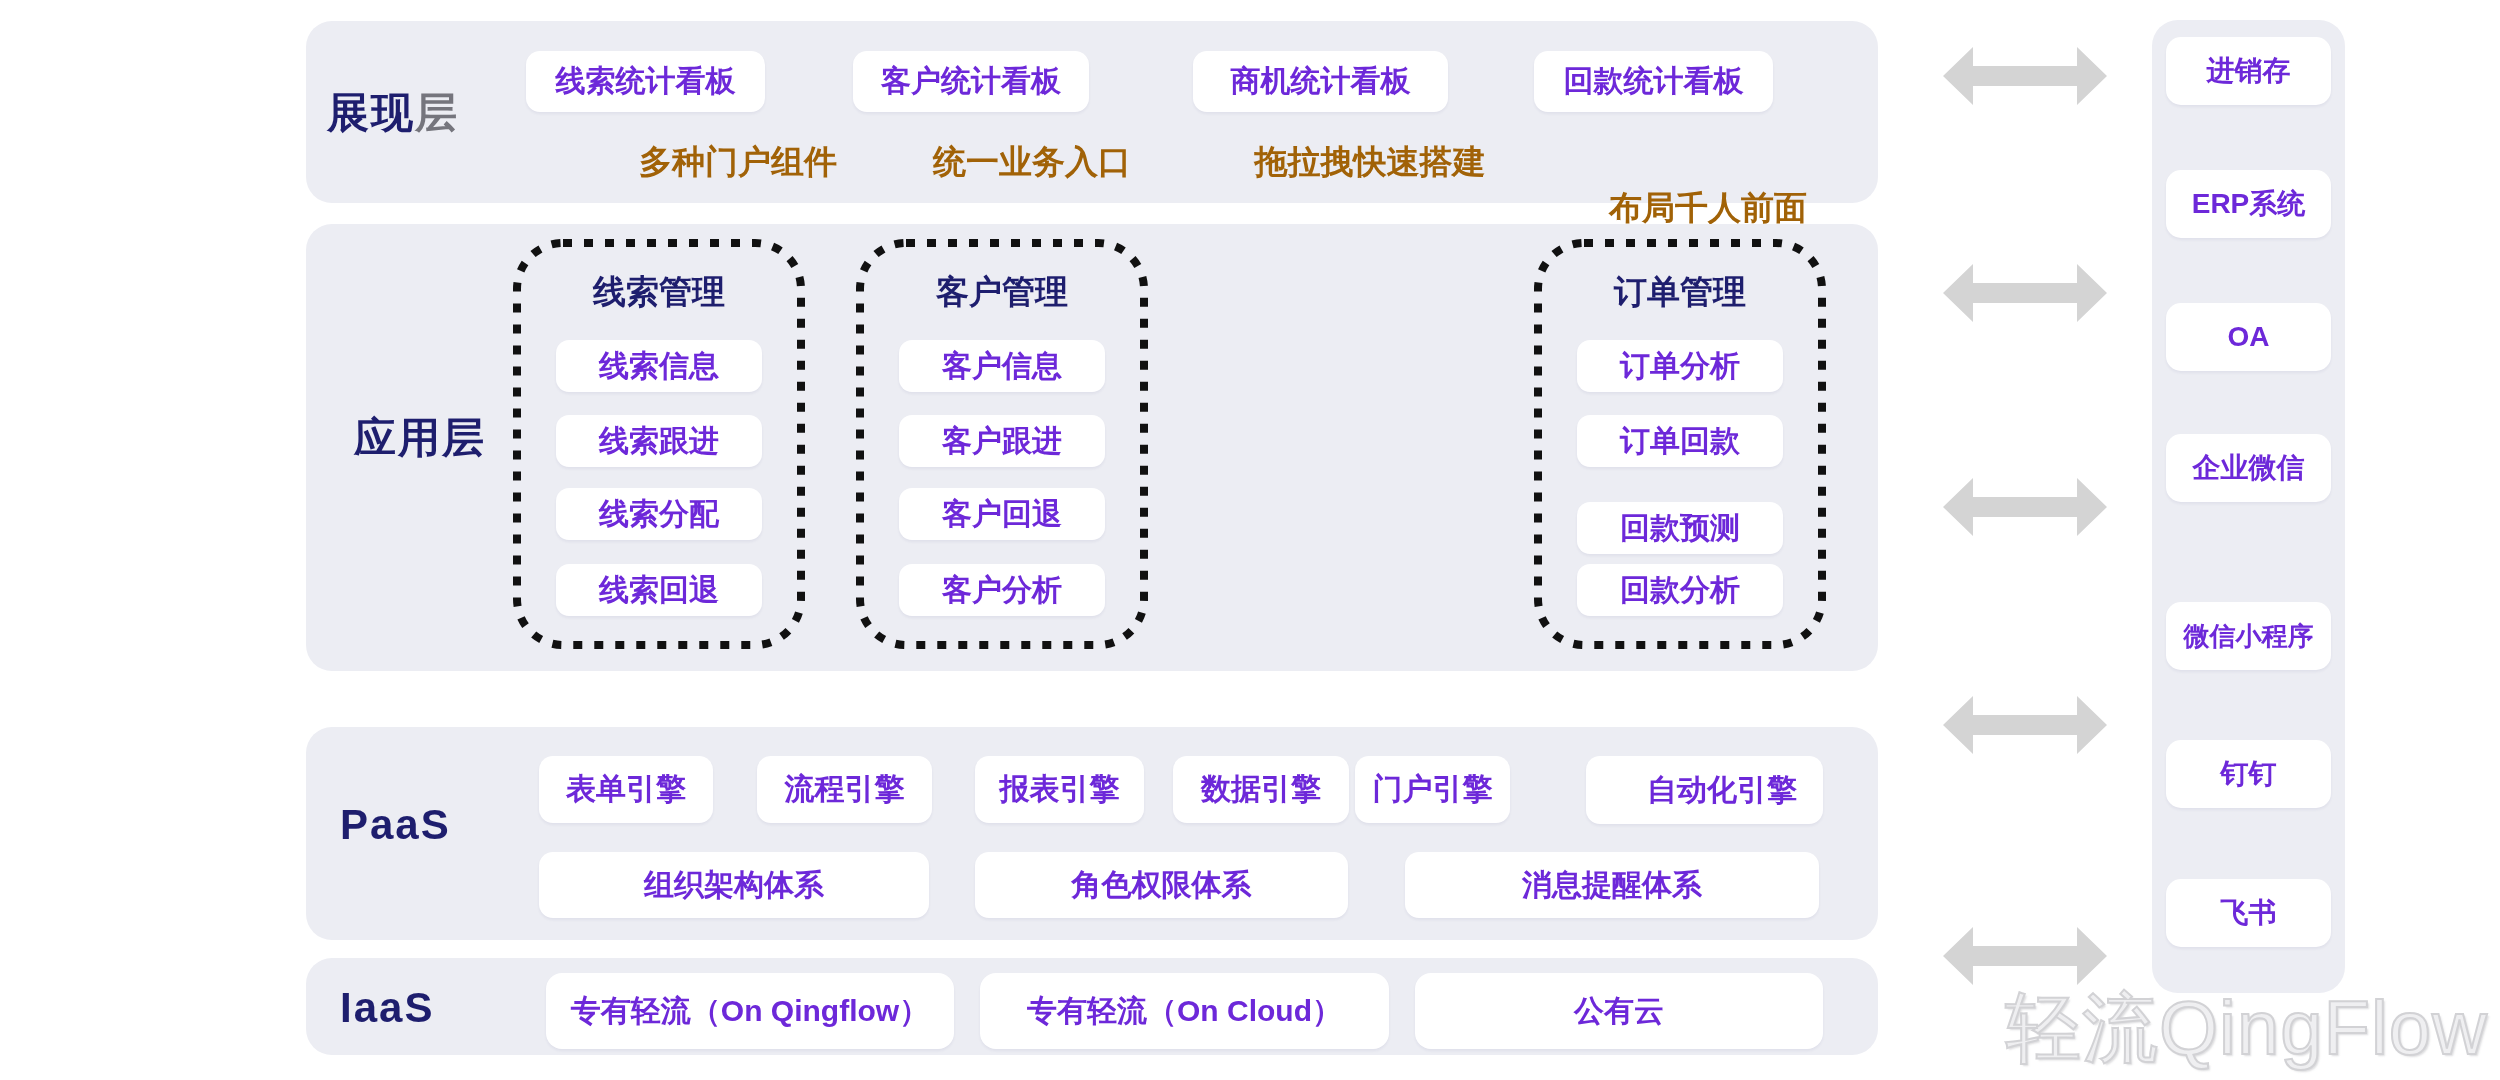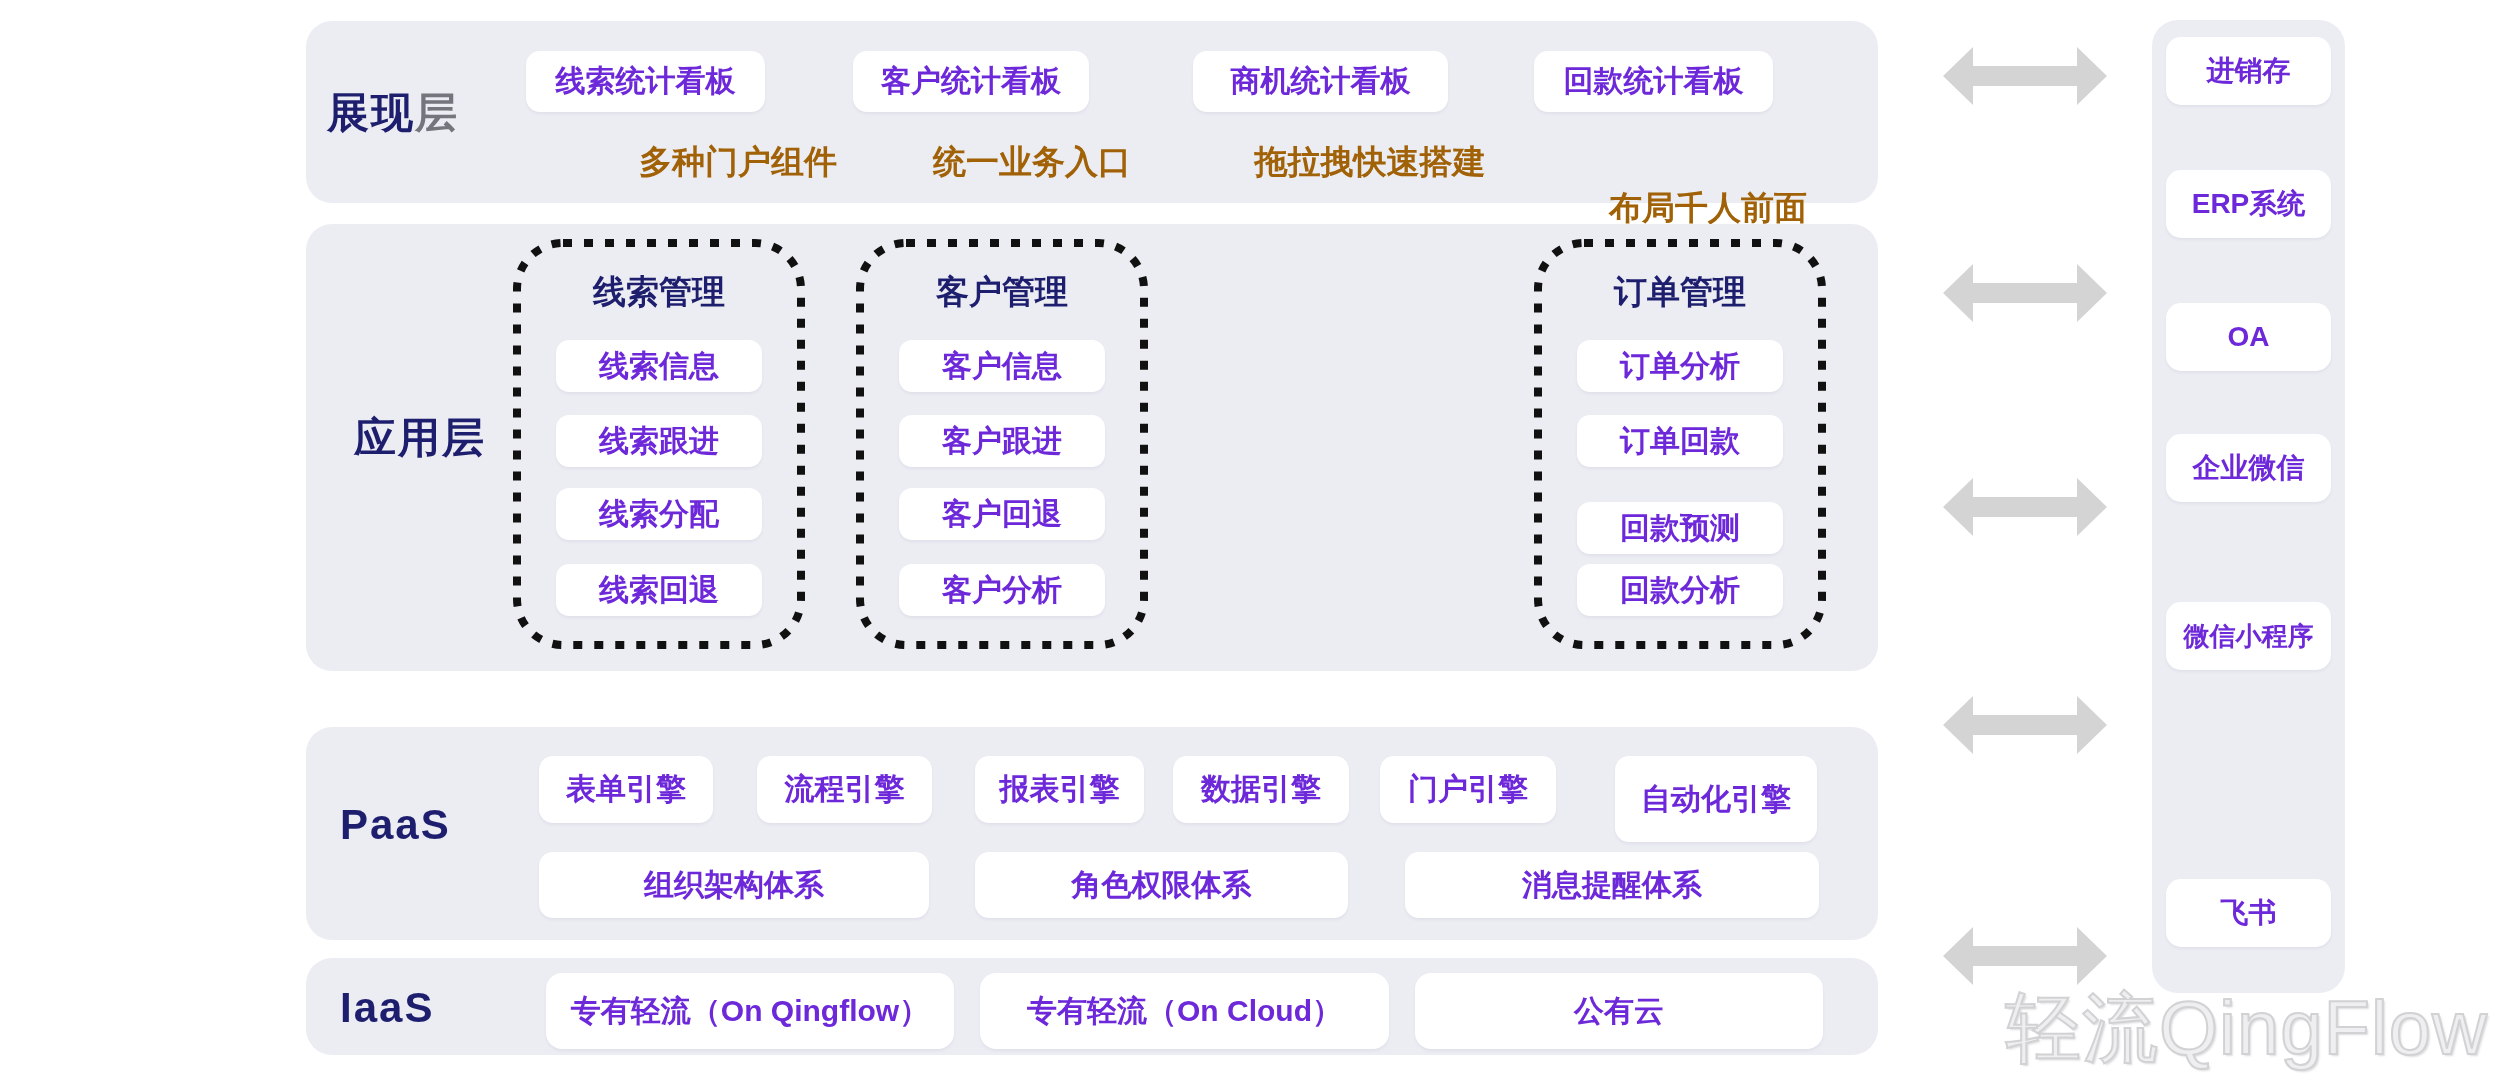--- a/index.html
+++ b/index.html
@@ -99,22 +99,22 @@
       <div class="btn group-btn" style="top:326px;">回款分析</div>
     </div>
   </div>
 
   <div class="panel" style="left:306px; top:727px; width:1572px; height:213px;">
     <div class="layer-label" style="left:34px; top:74px;">PaaS</div>
     <div class="btn paas-btn" style="left:233px; top:29px; width:174px; height:67px;">表单引擎</div>
     <div class="btn paas-btn" style="left:451px; top:29px; width:175px; height:67px;">流程引擎</div>
     <div class="btn paas-btn" style="left:669px; top:29px; width:169px; height:67px;">报表引擎</div>
     <div class="btn paas-btn" style="left:867px; top:29px; width:176px; height:67px;">数据引擎</div>
-    <div class="btn paas-btn" style="left:1074px; top:29px; width:176px; height:67px;">门户引擎</div>
-    <div class="btn paas-btn" style="left:1309px; top:29px; width:202px; height:86px;">自动化引擎</div>
+    <div class="btn paas-btn" style="left:1049px; top:29px; width:155px; height:67px;">门户引擎</div>
+    <div class="btn paas-btn" style="left:1280px; top:29px; width:202px; height:68px;padding-left:35px;">自动化引擎</div>
     <div class="btn paas-btn" style="left:233px; top:125px; width:390px; height:66px;">组织架构体系</div>
     <div class="btn paas-btn" style="left:669px; top:125px; width:373px; height:66px;">角色权限体系</div>
     <div class="btn paas-btn" style="left:1099px; top:125px; width:414px; height:66px;">消息提醒体系</div>
   </div>
 
   <div class="panel" style="left:306px; top:958px; width:1572px; height:97px;">
     <div class="layer-label" style="left:34px; top:26px;">IaaS</div>
     <div class="btn iaas-btn" style="left:240px; top:15px; width:408px; height:76px;">专有轻流（On Qingflow）</div>
     <div class="btn iaas-btn" style="left:674px; top:15px; width:409px; height:76px;">专有轻流（On Cloud）</div>
     <div class="btn iaas-btn" style="left:1109px; top:15px; width:408px; height:76px;">公有云</div>
@@ -135,18 +135,19 @@
   <svg class="arrow" style="left:1943px; top:925px;" viewBox="0 0 164 62">
     <polygon points="0,31 30,2 30,21 134,21 134,2 164,31 134,60 134,41 30,41 30,60" fill="#D4D4D4"></polygon>
   </svg>
 
   <div class="panel" style="left:2152px; top:20px; width:193px; height:973px;">
     <div class="btn right-btn" style="top:17px;">进销存</div>
     <div class="btn right-btn" style="top:150px;">ERP系统</div>
     <div class="btn right-btn" style="top:283px;">OA</div>
     <div class="btn right-btn" style="top:414px;">企业微信</div>
     <div class="btn right-btn" style="top:582px; font-size:26px;">微信小程序</div>
+    <div class="btn right-btn" style="top:720px;">钉钉</div>
     <div class="btn right-btn" style="top:859px;">飞书</div>
   </div>
 
   <div class="watermark">轻流QingFlow</div>
 
 </div>
 
 </body></html>

